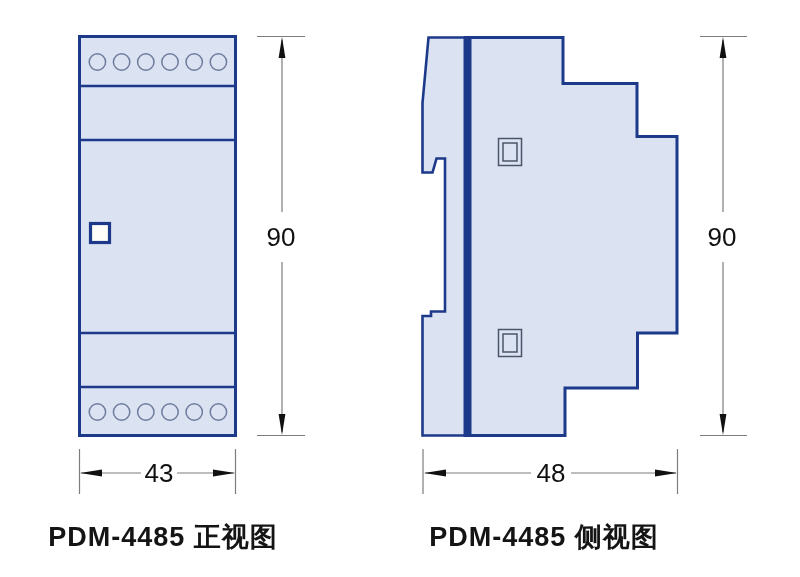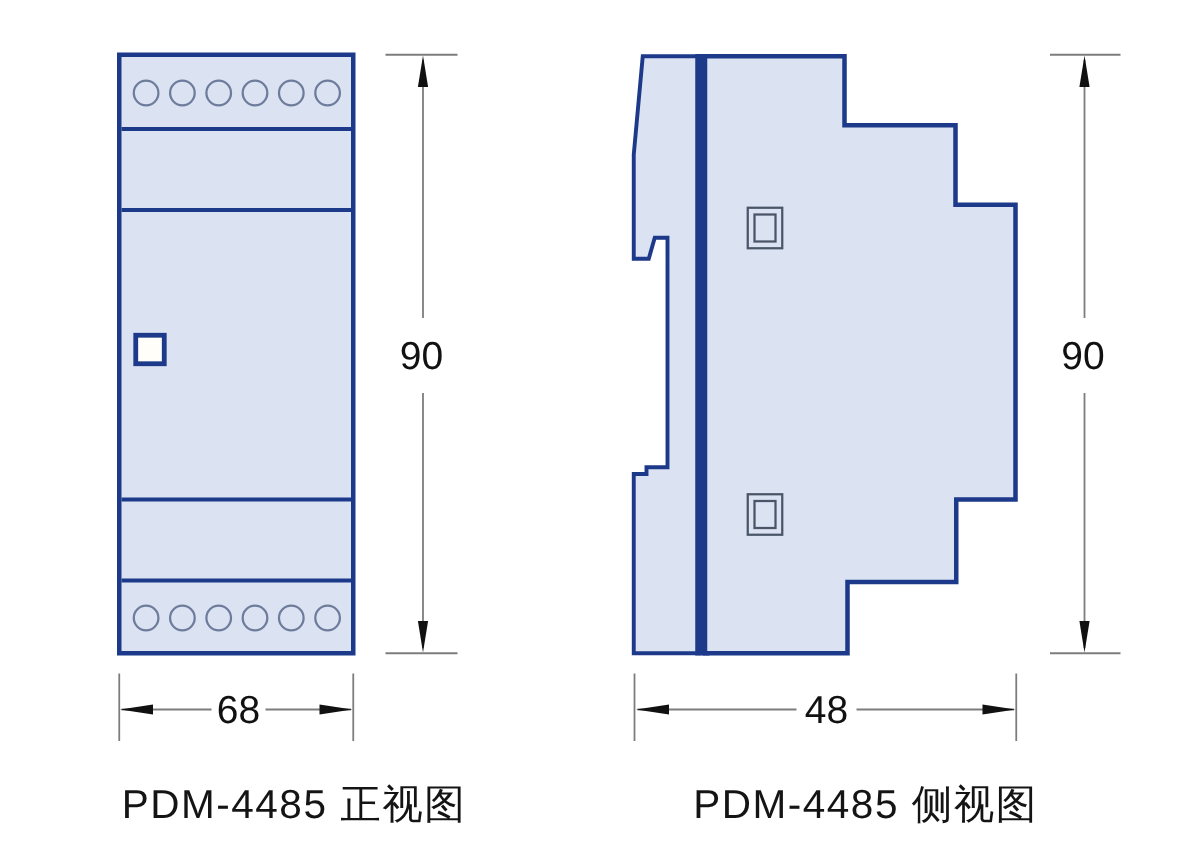--- a/index.html
+++ b/index.html
@@ -27,22 +27,22 @@
   .screw{fill:none;stroke:var(--detail-outline);stroke-width:1.5;}
   .dimline{stroke:var(--dimension-line);stroke-width:1.2;fill:none;}
   .dimarrow{fill:var(--dimension-text);stroke:none;}
   .dim-label{
     position:absolute;transform:translate(-50%,-50%);
     font-size:26px;font-weight:400;color:var(--dimension-text);
     white-space:nowrap;line-height:1;
   }
   .caption{
     position:absolute;transform:translate(-50%,-50%);
-    font-size:27px;font-weight:400;letter-spacing:1px;color:#141414;
-    white-space:nowrap;line-height:1;margin-left:33px;
+    font-size:27px;font-weight:700;letter-spacing:1px;color:#141414;
+    white-space:nowrap;line-height:1;
   }
 </style>
 </head>
 <body>
 
 <div class="stage">
   <svg width="800" height="577" viewBox="0 0 800 577">
 
     <g>
       <rect class="body-shape" x="79.5" y="36.5" width="156" height="399"></rect>
@@ -120,19 +120,19 @@
       <line class="dimline" x1="423" y1="449" x2="423" y2="494"></line>
       <line class="dimline" x1="677.5" y1="449" x2="677.5" y2="494"></line>
       <line class="dimline" x1="425" y1="473" x2="531" y2="473"></line>
       <line class="dimline" x1="571" y1="473" x2="676" y2="473"></line>
       <polygon class="dimarrow" points="424,473 446,469.6 446,476.4"></polygon>
       <polygon class="dimarrow" points="677,473 655,469.6 655,476.4"></polygon>
     </g>
   </svg>
 
   <span class="dim-label" style="left:281px;top:237px;">90</span>
-  <span class="dim-label" style="left:159px;top:473px;">68</span>
+  <span class="dim-label" style="left:159px;top:473px;">43</span>
   <span class="dim-label" style="left:722px;top:237px;">90</span>
   <span class="dim-label" style="left:551px;top:473px;">48</span>
 
   <span class="caption" style="left:163px;top:537px;">PDM-4485 正视图</span>
   <span class="caption" style="left:544px;top:537px;text-align:center;">PDM-4485 侧视图</span>
 </div>
 
 </body></html>

